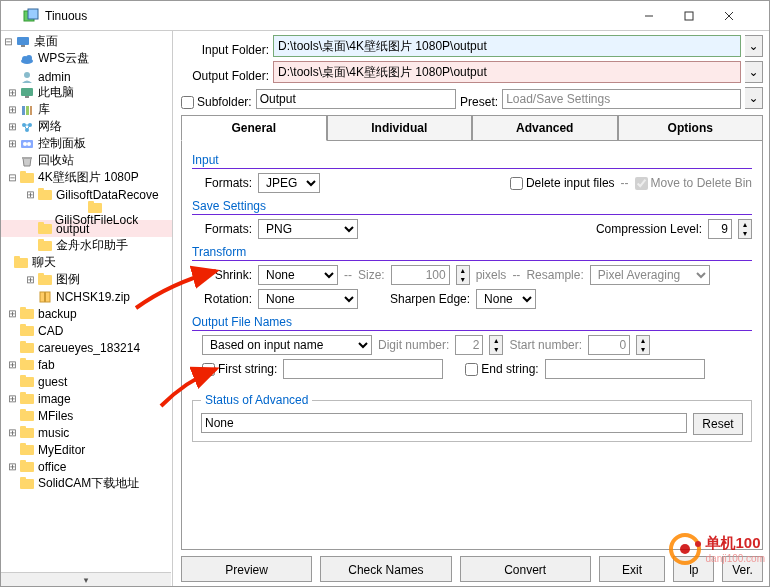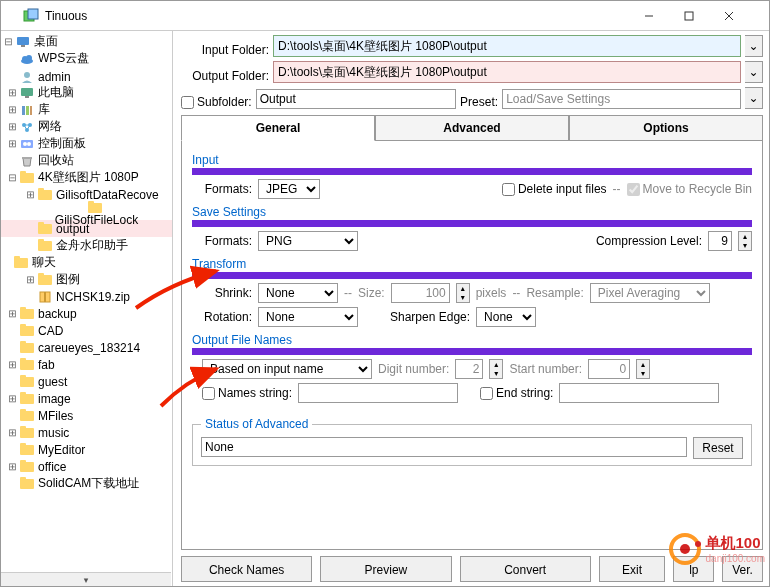--- a/index.html
+++ b/index.html
@@ -20,21 +20,21 @@
 .row { display: flex; align-items: flex-end; margin-bottom: 4px; gap: 4px; }
 .lbl { text-align: right; }
 .pathbox { flex:1; height: 22px; border: 1px solid #7a7; background: #e8f4ff; padding: 2px 4px; }
 .pathbox.out { border-color:#b88; background:#fdeaea; }
 .dropbtn { width: 18px; border: 1px solid #999; border-left:none; background:#f0f0f0; display:flex;align-items:center;justify-content:center; height:22px;}
 .txtbox { height: 22px; border: 1px solid #999; padding: 2px 4px; background:#fff; }
 .tabs { display: flex; border-bottom: 1px solid #999; margin-top:2px;font-weight:bold; }
 .tab { flex: 1; text-align: center; padding: 5px 0; border: 1px solid #999; border-bottom: none; background: #f4f4f4; }
 .tab.active { background: #fff; border-bottom:1px solid #fff; margin-bottom:-1px; }
 .panel { flex:1; border:1px solid #999; border-top:none; padding: 6px 10px; overflow:auto; }
-.section-title { color: #0066cc; margin: 6px 0 4px 0; border-bottom:7px solid #6d28d9; padding-bottom:1px;}
+.section-title { color: #0066cc; margin: 6px 0 4px 0; border-bottom:1px solid #6d28d9; padding-bottom:1px;}
 .sect-row { display:flex; align-items:center; gap:6px; margin: 4px 0 4px 10px; }
 select, input[type=text] { border:1px solid #999; height:20px; padding:1px 3px; background:#fff; }
 .num { width: 40px; text-align:right; }
 .spin { width:14px; display:flex; flex-direction:column; border:1px solid #999; height:20px; }
 .spin div{flex:1;display:flex;align-items:center;justify-content:center;font-size:8px;background:#f0f0f0;}
 .chk { display:flex; align-items:center; gap:3px; }
 .chk input{width:13px;height:13px;}
 .btn { border:1px solid #999; background:#f0f0f0; padding: 3px 0; text-align:center; }
 .bottom-btns { display:flex; gap:8px; padding-top:6px; }
 .bottom-btns .btn { flex:1; height:26px; line-height:20px; }
@@ -321,38 +321,39 @@
           <span>Subfolder:</span>
         </label>
       <input type="text" class="txtbox" style="flex: 1 1 0%;" value="Output">
       <span>Preset:</span>
       <input type="text" class="txtbox disabled" style="flex: 1.2 1 0%;" value="Load/Save Settings">
       <div class="dropbtn">⌄</div>
     </div>
 
     <div class="tabs">
       <div class="tab active">General</div>
+      <div class="tab">Individual</div>
       <div class="tab">Advanced</div>
       <div class="tab">Options</div>
     </div>
 
     <div class="panel">
       <div class="section-title">Input</div>
       <div class="sect-row">
         <span style="width:50px;text-align:right">Formats:</span>
         <select style="width:62px"><option>JPEG</option></select>
         <span style="flex:1"></span>
         <label class="chk">
             <input type="checkbox" style="">
             <span>Delete input files</span>
           </label>
         <span class="disabled">--</span>
         <label class="chk disabled">
             <input type="checkbox" checked="" disabled="" style="">
-            <span>Move to Recycle Bin</span>
+            <span>Move to Delete Bin</span>
           </label>
       </div>
 
       <div class="section-title">Save Settings</div>
       <div class="sect-row">
         <span style="width:50px;text-align:right">Formats:</span>
         <select style="width:100px"><option>PNG</option></select>
         <span style="flex:1"></span>
         <span>Compression Level:</span>
         <input type="text" class="num" style="width: 24px;" value="9">
@@ -398,43 +399,43 @@
         <span class="disabled">Start number:</span>
         <input type="text" class="num disabled" style="width: 42px;" value="0">
         <div class="spin">
             <div>▴</div>
             <div>▾</div>
           </div>
       </div>
       <div class="sect-row">
         <label class="chk">
             <input type="checkbox" style="">
-            <span>Names string:</span>
+            <span>First string:</span>
           </label>
         <input type="text" class="txtbox" style="width: 160px;">
         <span style="width:10px"></span>
         <label class="chk">
             <input type="checkbox" style="">
             <span>End string:</span>
           </label>
         <input type="text" class="txtbox" style="width: 160px;">
       </div>
 
       <fieldset style="margin-top:14px">
         <legend>Status of Advanced</legend>
         <div style="display:flex;gap:6px">
           <input type="text" class="txtbox" style="flex: 1 1 0%;" value="None">
           <button class="btn" style="width:50px">Reset</button>
         </div>
       </fieldset>
     </div>
 
     <div class="bottom-btns">
+      <div class="btn">Preview</div>
       <div class="btn">Check Names</div>
-      <div class="btn">Preview</div>
       <div class="btn">Convert</div>
       <div class="btn" style="flex:0.5;position:relative"><span>Exit</span></div>
       <div class="btn" style="flex:0.3">lp</div>
       <div class="btn" style="flex:0.3">Ver.</div>
     </div>
   </div>
 </div>
 
 <svg class="arrow" style="left:130px;top:262px" width="100" height="50">
   <defs>

